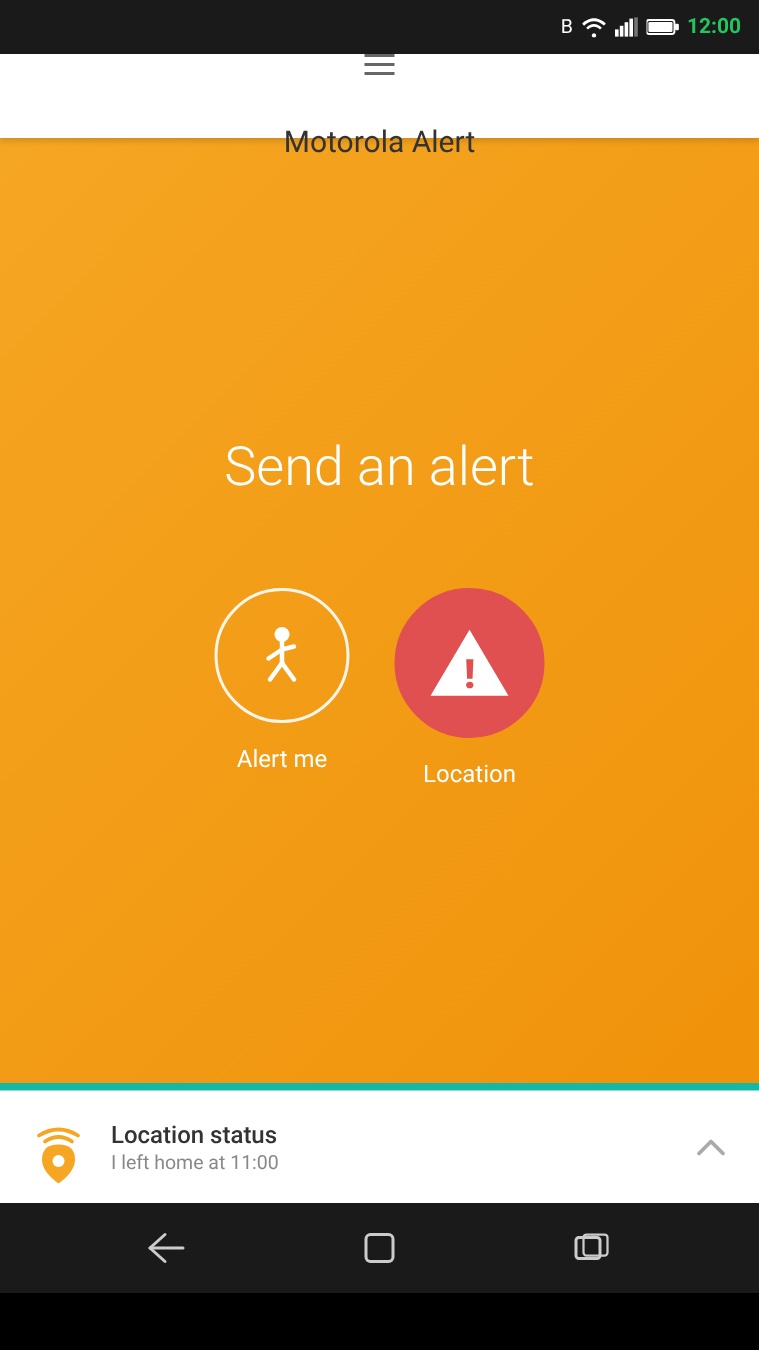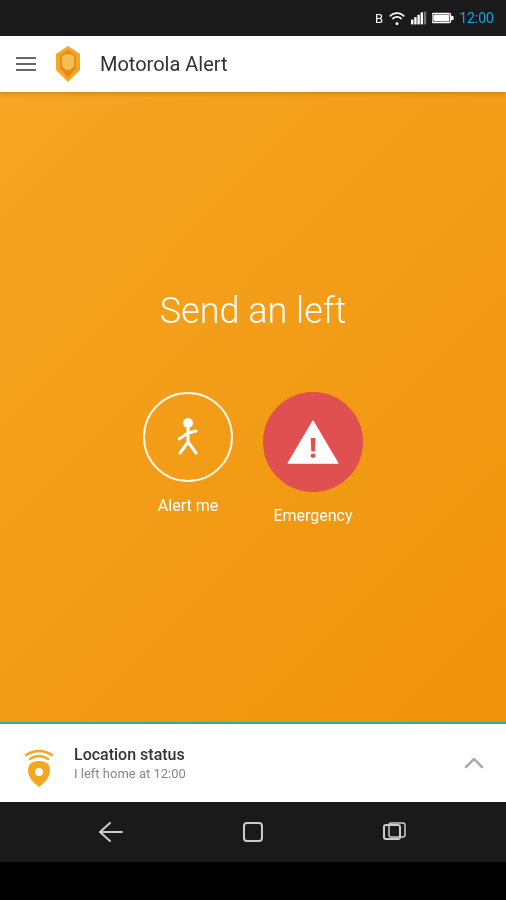--- a/index.html
+++ b/index.html
@@ -21,37 +21,38 @@
       justify-content: flex-end;
       padding: 0 12px;
       gap: 6px;
     }
     .status-icons {
       display: flex;
       align-items: center;
       gap: 5px;
     }
     .status-time {
-      color: #0ea5e9;
+      color: #22c55e;
       font-size: 14px;
-      font-weight: 400;
+      font-weight: 700;
     }
 
     
     .app-bar {
       width: 506px;
       height: 56px;
       background: #fff;
       display: flex;
       align-items: center;
       padding: 0 16px;
       gap: 16px;
       box-shadow: 0 2px 4px rgba(0,0,0,0.15);
       z-index: 10;
       position: relative;
+      flex-direction: column;
     }
     .hamburger-icon {
       display: flex;
       flex-direction: column;
       gap: 4px;
       cursor: pointer;
     }
     .hamburger-icon span {
       display: block;
       width: 20px;
@@ -127,21 +128,21 @@
 
     
     .location-bar {
       width: 506px;
       height: 80px;
       background: #fff;
       display: flex;
       align-items: center;
       padding: 0 20px;
       gap: 16px;
-      border-top: 2px solid #14b8a6;
+      border-top: 5px solid #14b8a6;
     }
     .location-info {
       flex: 1;
     }
     .location-title {
       font-size: 16px;
       color: #333;
       font-weight: 500;
     }
     .location-subtitle {
@@ -215,21 +216,21 @@
 
   <svg class="app-logo" viewBox="0 0 32 36" width="32" height="36">
     <polygon points="16,0 28,8 28,24 16,36 4,24 4,8" fill="#F5A623"></polygon>
     <polygon points="16,4 24,10 24,22 16,32 8,22 8,10" fill="#E8891A"></polygon>
     <path d="M10,10 Q16,6 22,10 L22,20 Q16,28 10,20 Z" fill="#F5D76E" opacity="0.7"></path>
   </svg>
   <span class="app-title">Motorola Alert</span>
 </div>
 
 <div class="main-content">
-  <h1 class="send-alert-title">Send an left</h1>
+  <h1 class="send-alert-title">Send an alert</h1>
 
   <div class="alert-buttons">
 
     <div class="alert-item">
       <div class="alert-circle">
 
         <svg width="44" height="44" viewBox="0 0 44 44">
 
           <circle cx="22" cy="8" r="5" fill="white"></circle>
 
@@ -248,41 +249,41 @@
     </div>
 
     <div class="alert-item">
       <div class="alert-circle emergency">
 
         <svg width="58" height="58" viewBox="0 0 60 60">
           <polygon points="30,8 56,52 4,52" fill="white" stroke="white" stroke-width="1"></polygon>
           <text x="30" y="47" text-anchor="middle" font-size="28" font-weight="900" fill="#e05050">!</text>
         </svg>
       </div>
-      <span class="alert-label">Emergency</span>
+      <span class="alert-label">Location</span>
     </div>
 
 
   </div>
 </div>
 
 <div class="location-bar">
 
   <svg width="38" height="48" viewBox="0 0 38 48">
 
     <path d="M10,20 Q19,14 28,20" stroke="#F5A623" stroke-width="2.5" fill="none" stroke-linecap="round"></path>
     <path d="M6,16 Q19,8 32,16" stroke="#F5A623" stroke-width="2.5" fill="none" stroke-linecap="round"></path>
 
     <path d="M19,22 Q8,22 8,32 Q8,40 19,48 Q30,40 30,32 Q30,22 19,22Z" fill="#F5A623"></path>
     <circle cx="19" cy="33" r="4" fill="white"></circle>
   </svg>
 
   <div class="location-info">
     <div class="location-title">Location status</div>
-    <div class="location-subtitle">I left home at 12:00</div>
+    <div class="location-subtitle">I left home at 11:00</div>
   </div>
 
   <div class="chevron-up">
     <svg width="24" height="24" viewBox="0 0 24 24">
       <polyline points="4,16 12,8 20,16" stroke="#aaa" stroke-width="2.5" fill="none" stroke-linecap="round" stroke-linejoin="round"></polyline>
     </svg>
   </div>
 </div>
 
 <div class="bottom-nav">

